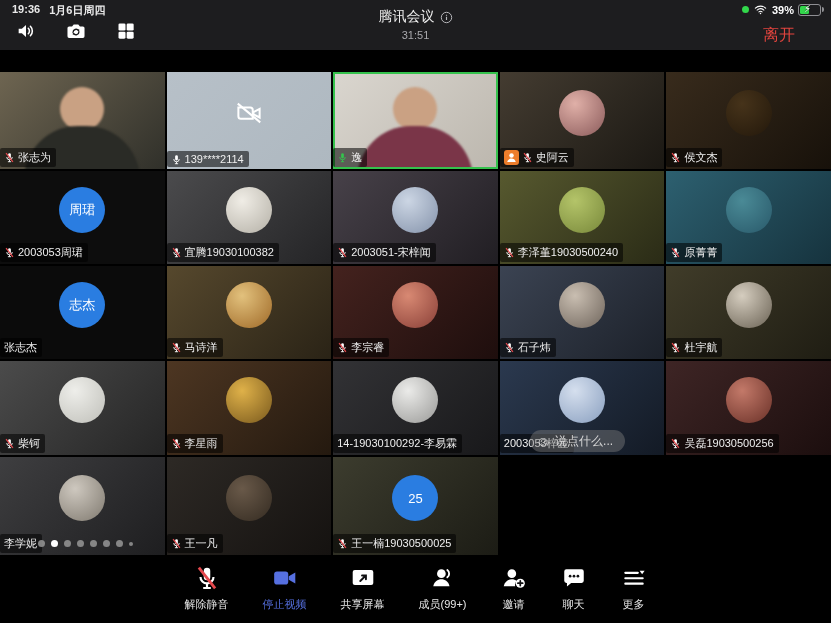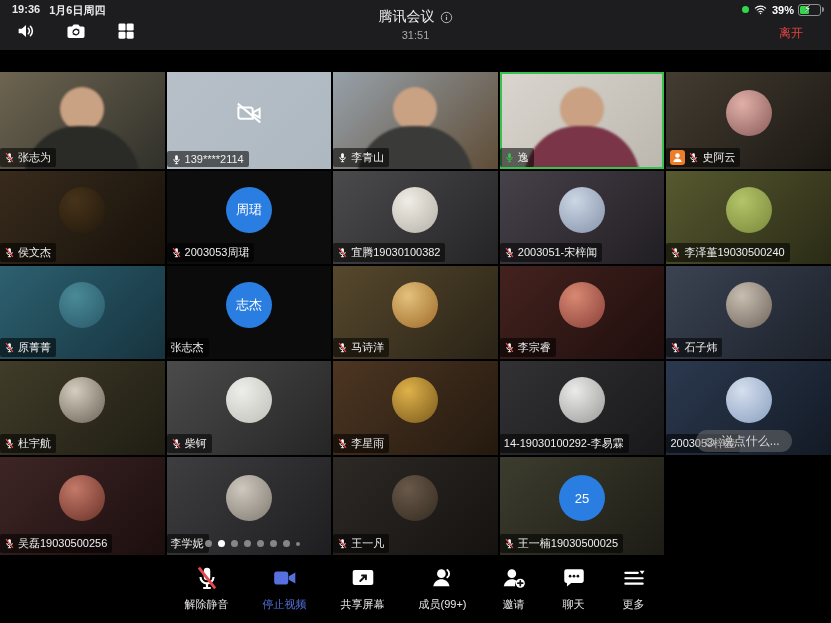--- a/index.html
+++ b/index.html
@@ -12,21 +12,21 @@
   .green-dot{width:7px;height:7px;border-radius:50%;background:#32d74b;}
   .battery{position:relative;width:21px;height:10px;border:1px solid #8f8f93;border-radius:3px;}
   .battery .fill{position:absolute;left:1px;top:1px;bottom:1px;width:45%;background:#32d74b;border-radius:1.5px;}
   .battery .bolt{position:absolute;left:5px;top:-2px;font-size:10px;color:#fff;text-shadow:0 0 2px #000;}
   .battery .nub{position:absolute;right:-4px;top:2.5px;width:2.5px;height:5px;background:#8f8f93;border-radius:0 2px 2px 0;}
   .hdr-icons{position:absolute;top:19px;left:14px;display:flex;gap:26px;}
   .hdr-btn{background:none;border:none;padding:0;cursor:pointer;width:24px;height:24px;display:flex;align-items:center;justify-content:center;}
   .hdr-center{position:absolute;top:7px;left:200px;right:200px;text-align:center;}
   .title-row{display:inline-flex;align-items:center;gap:5px;font-size:14px;color:#ededed;}
   .timer{font-size:11px;color:#a9a9ad;margin-top:3px;}
-  .leave-btn{position:absolute;top:24px;right:22px;background:none;border:none;color:#e0443e;font-size:12px;cursor:pointer;font-family:inherit;}
+  .leave-btn{position:absolute;top:24px;right:30px;background:none;border:none;color:#e0443e;font-size:16px;cursor:pointer;font-family:inherit;}
   
   .grid{position:absolute;top:72px;left:0;width:831px;display:grid;
     grid-template-columns:repeat(5,1fr);grid-template-rows:97px 93px 93px 94px 98px;gap:2px;background:#000;}
   .tile{position:relative;overflow:hidden;cursor:pointer;}
   .tile.speaking::after{content:'';position:absolute;inset:0;border:2px solid #35c24d;pointer-events:none;}
   .sil-head{position:absolute;left:50%;top:15%;width:44px;height:44px;border-radius:50%;transform:translateX(-50%);filter:blur(1px);}
   .sil-body{position:absolute;left:50%;top:56%;width:116px;height:64px;border-radius:54px 54px 0 0;transform:translateX(-50%);filter:blur(1px);}
   .cam-off{position:absolute;left:50%;top:44%;transform:translate(-50%,-50%);}
   .init-circle{position:absolute;left:50%;top:42%;transform:translate(-50%,-50%);width:46px;height:46px;border-radius:50%;
     display:flex;align-items:center;justify-content:center;color:#fff;font-size:13px;}
@@ -133,34 +133,20 @@
           </svg></div>
         <div class="label">
           <svg viewBox="0 0 24 24" width="11" height="11">
             <rect x="9" y="2.5" width="6" height="11.5" rx="3" fill="#ffffff"></rect>
             <path d="M6 11a6 6 0 0 0 12 0" fill="none" stroke="#ffffff" stroke-width="2"></path>
             <path d="M12 17v4.2M8.5 21.2h7" stroke="#ffffff" stroke-width="2"></path>
           </svg>
           <span>139****2114</span>
         </div>
       </div>
-      <div class="tile" style="background: linear-gradient(135deg, rgb(151, 162, 171), rgb(95, 76, 54));">
-        <div>
-          <div class="sil-head" style="background:#c9a183"></div>
-          <div class="sil-body" style="background:#3a3a38"></div>
-        </div>
-        <div class="label">
-          <svg viewBox="0 0 24 24" width="11" height="11">
-            <rect x="9" y="2.5" width="6" height="11.5" rx="3" fill="#ffffff"></rect>
-            <path d="M6 11a6 6 0 0 0 12 0" fill="none" stroke="#ffffff" stroke-width="2"></path>
-            <path d="M12 17v4.2M8.5 21.2h7" stroke="#ffffff" stroke-width="2"></path>
-          </svg>
-          <span>李青山</span>
-        </div>
-      </div>
       <div class="tile speaking" style="background: linear-gradient(135deg, rgb(218, 214, 207), rgb(188, 183, 174));">
         <div>
           <div class="sil-head" style="background:#caa183"></div>
           <div class="sil-body" style="background:#7a3548"></div>
         </div>
         <div class="label">
           <svg viewBox="0 0 24 24" width="11" height="11">
             <rect x="9" y="2.5" width="6" height="11.5" rx="3" fill="#35c24d"></rect>
             <path d="M6 11a6 6 0 0 0 12 0" fill="none" stroke="#35c24d" stroke-width="2"></path>
             <path d="M12 17v4.2M8.5 21.2h7" stroke="#35c24d" stroke-width="2"></path>

